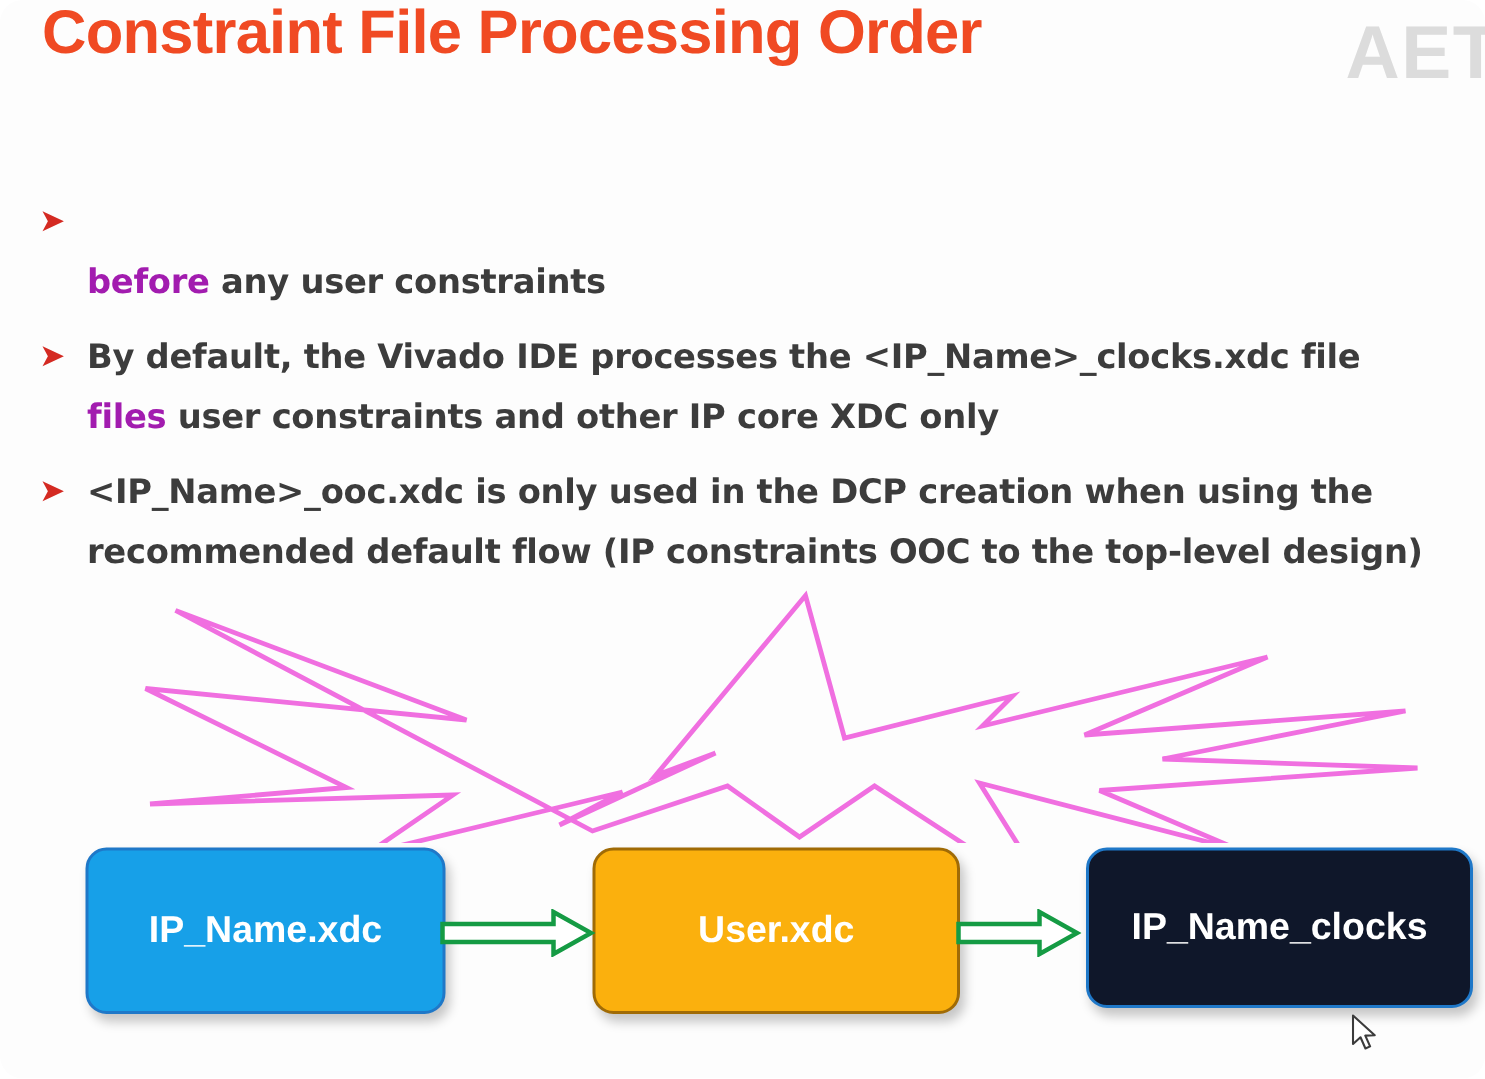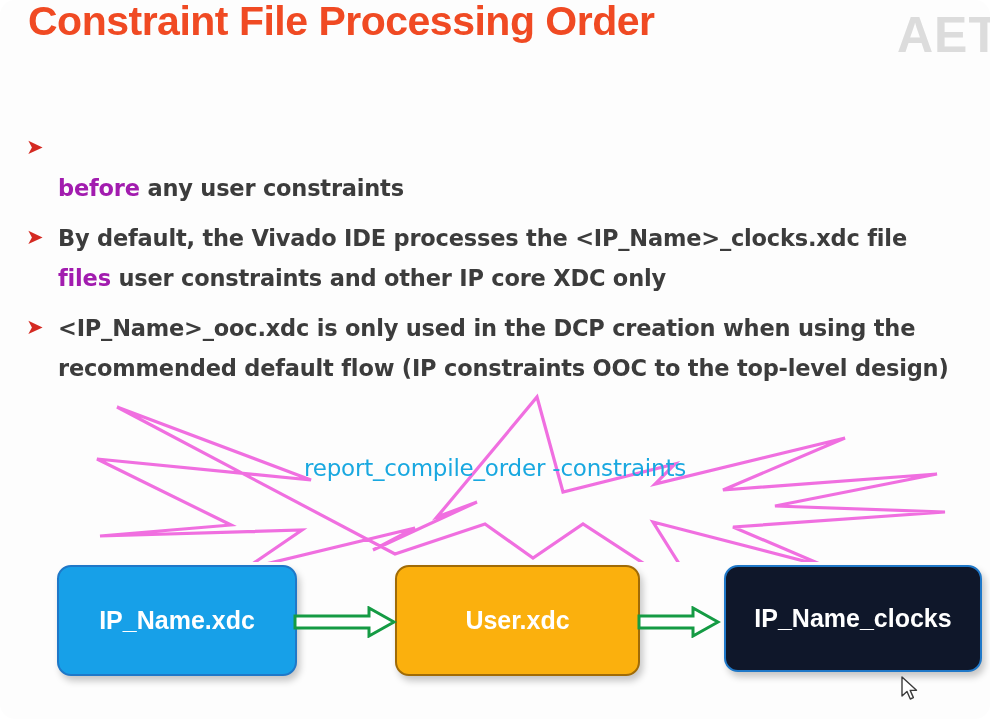--- a/index.html
+++ b/index.html
@@ -173,21 +173,20 @@
       <span>&lt;IP_Name&gt;_ooc.xdc is only used in the DCP creation when using the</span><br>
       <span>recommended default flow (IP constraints OOC to the top-level design)</span>
     </div>
 
   </div>
 
   <svg id="burst" viewBox="0 0 880 180" fill="none">
     <polygon points="32,25 226,98 12,77 146,143 15,154 217,148 160,187 330,146 288,168 392,120 352,135 452,15 478,110 590,82 570,102 760,56 638,108 852,92 690,124 860,130 648,145 742,185 568,140 618,220 498,142 448,176 400,142 310,172" stroke="#F06FE0" stroke-width="3.2" fill="none" stroke-linejoin="miter"></polygon>
   </svg>
 
-  <div id="burst-text">report_compile_order -constraints</div>
 
   <div class="fbox" id="box1">
     <span>IP_Name.xdc</span>
   </div>
 
   <div class="fbox" id="box2">
     <span>User.xdc</span>
   </div>
 
   <div class="fbox" id="box3">

